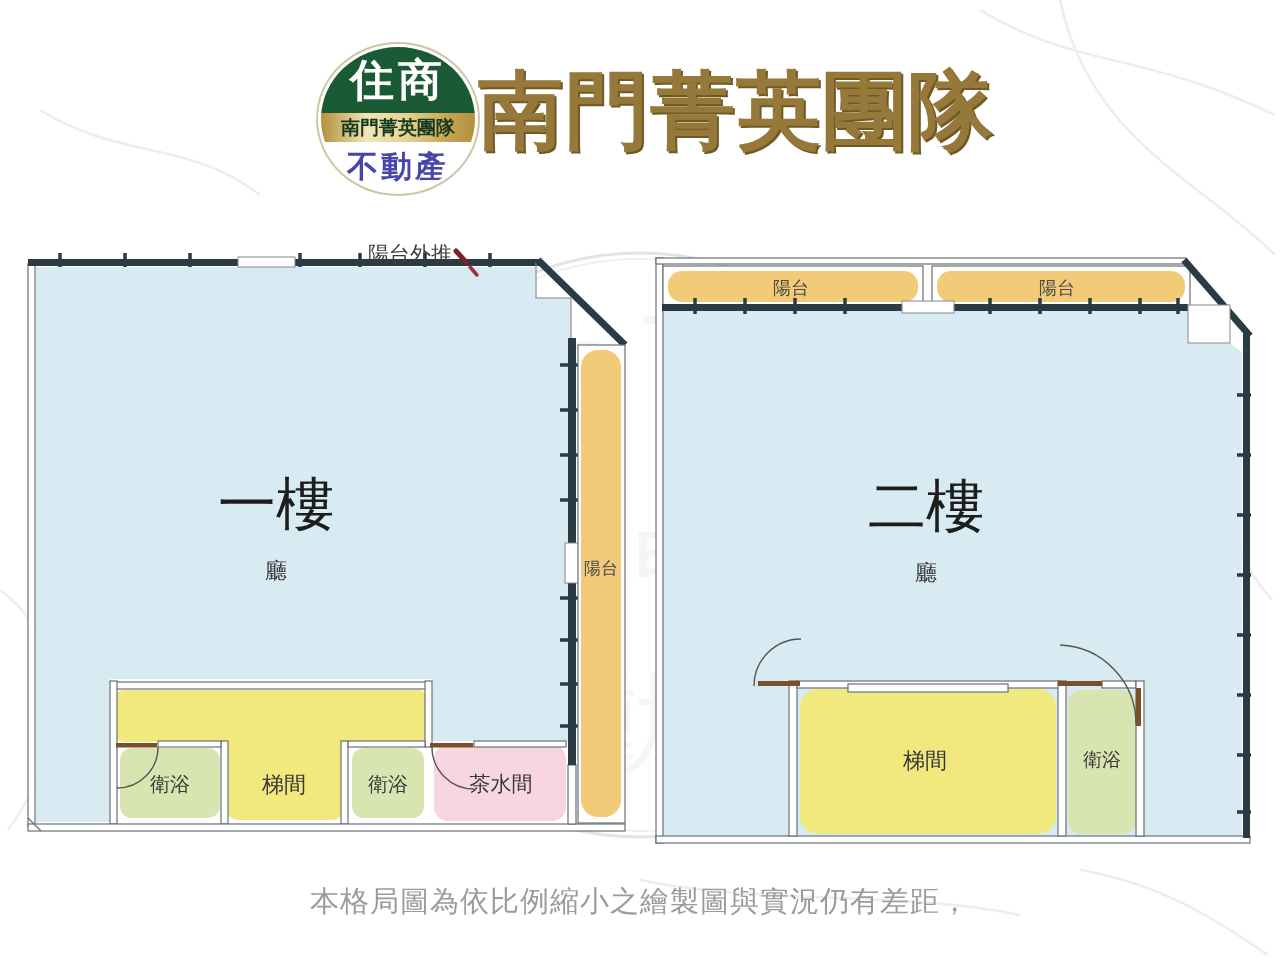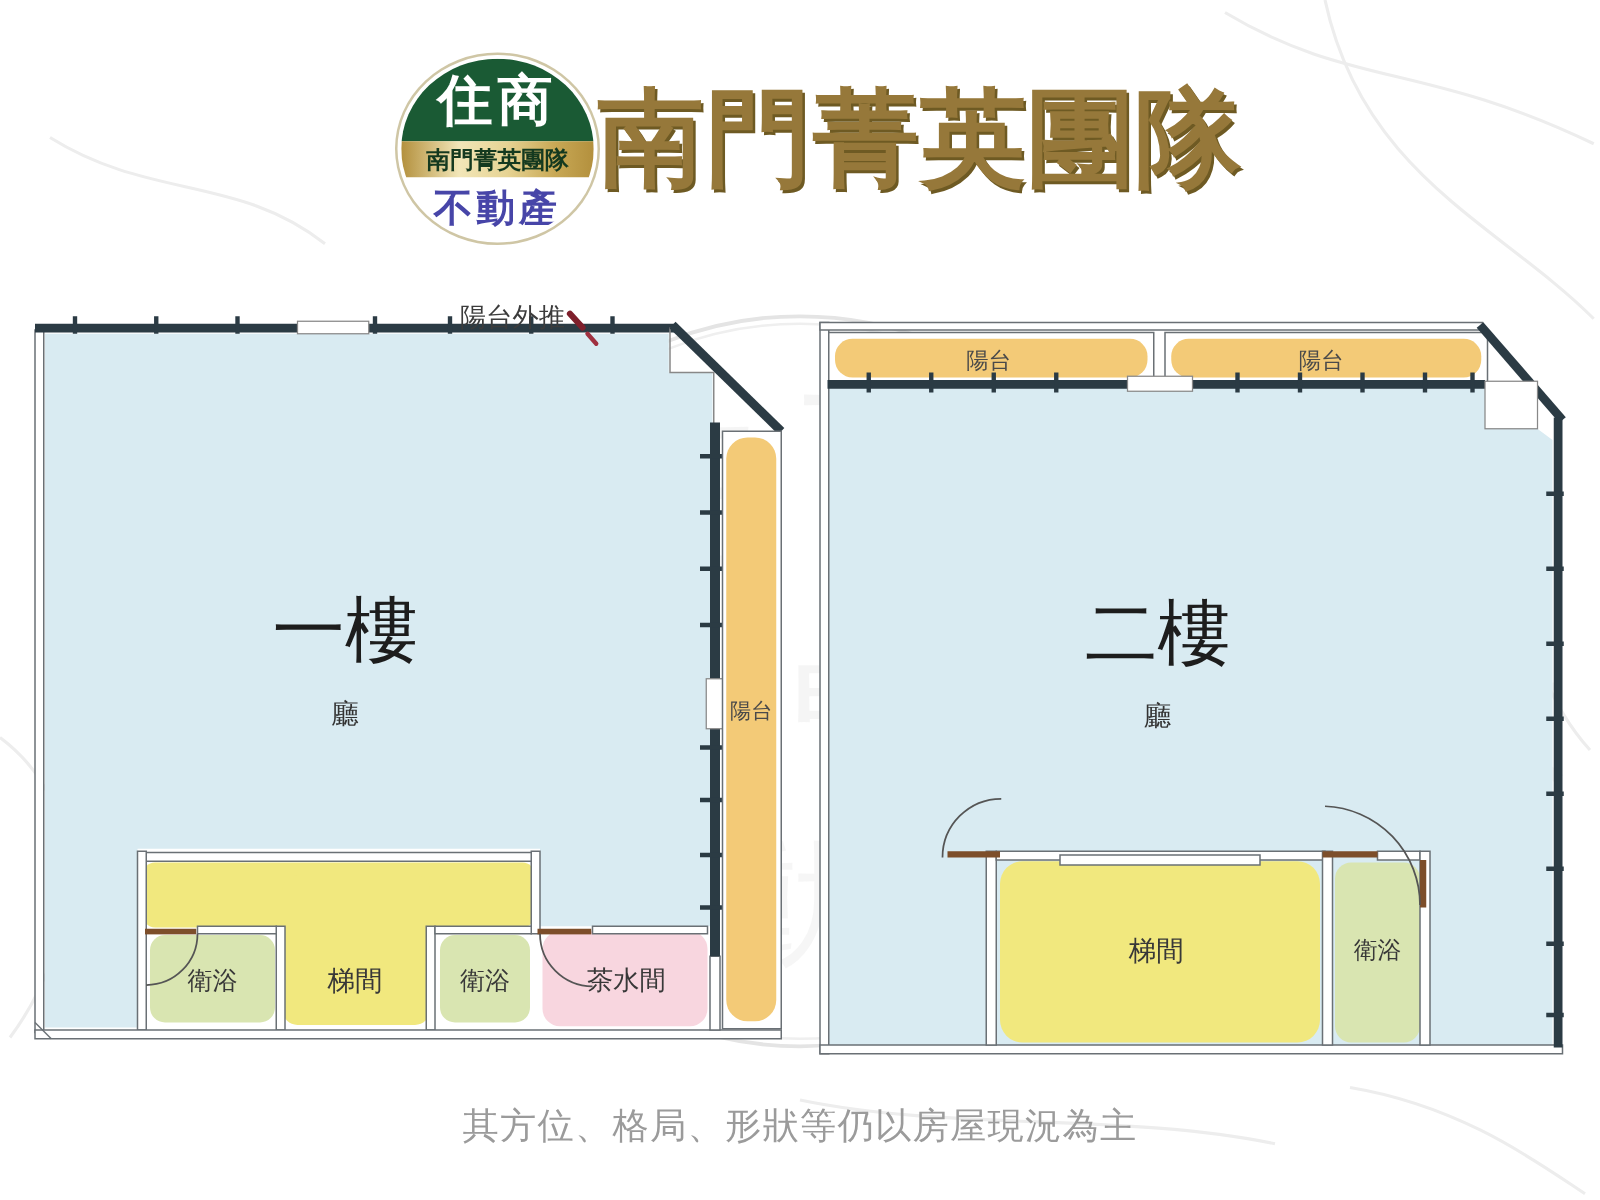--- a/index.html
+++ b/index.html
@@ -224,16 +224,16 @@
       <span>南門菁英團隊</span>
     </div>
     <div class="logo-white">
       <span>不動產</span>
     </div>
   </div>
 
   <div class="main-title">南門菁英團隊</div>
 
   <div class="disclaimer">
-    <div>其方位、格局、形狀等仍以房屋現況為主</div>
+    <div>本格局圖為依比例縮小之繪製圖與實況仍有差距，</div>
   </div>
 
 </div>
 
 </body></html>

